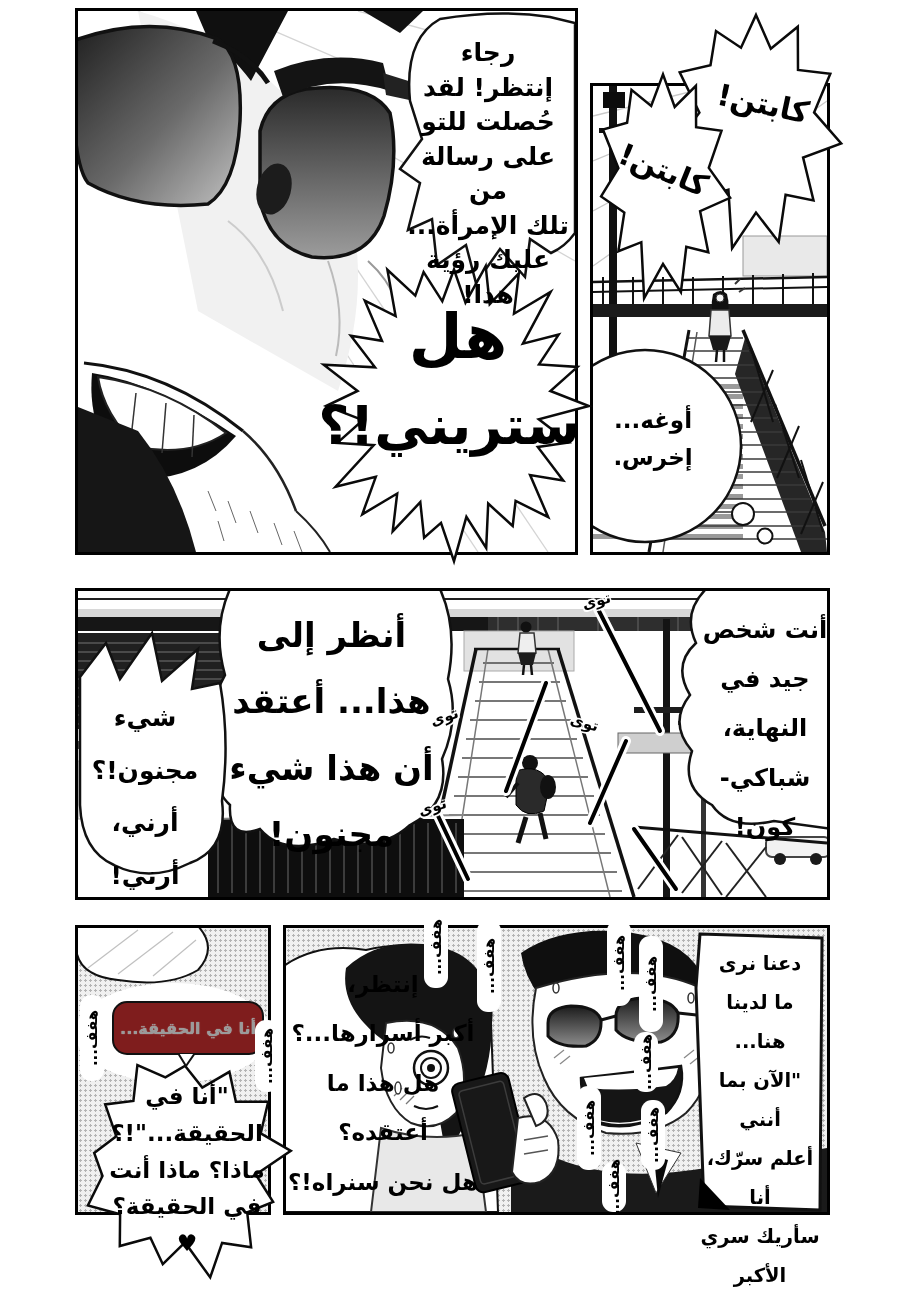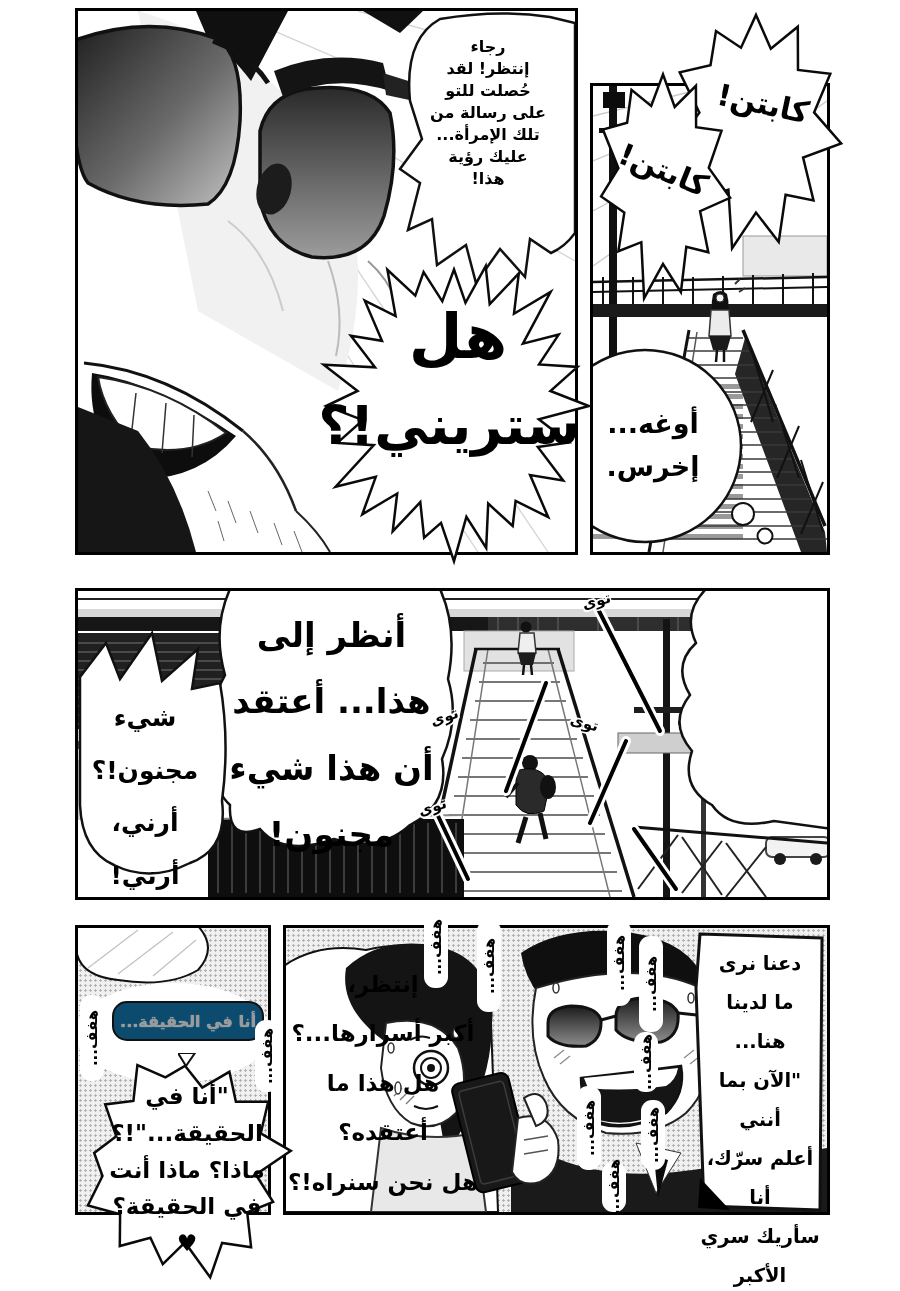--- a/index.html
+++ b/index.html
@@ -9,33 +9,33 @@
   .panel svg{display:block;}
   .halftone{background-color:#f0f0f0;
     background-image:radial-gradient(#b3b3b3 1px, rgba(0,0,0,0) 1.35px);
     background-size:5px 5px;}
   svg.star{position:absolute;overflow:visible;z-index:4;}
   .txt{position:absolute;z-index:6;direction:rtl;text-align:center;white-space:pre-line;
        font-weight:bold;color:#000;line-height:1.35;}
   
   .t-captain-r{left:688px;top:84px;width:150px;font-size:30px;transform:rotate(12deg);}
   .t-captain-l{left:598px;top:150px;width:130px;font-size:30px;transform:rotate(22deg);}
-  .t-message{left:402px;top:36px;width:172px;font-size:16px;line-height:1.38;}
+  .t-message{left:402px;top:36px;width:172px;font-size:25px;line-height:1.38;}
   .t-shout1{left:378px;top:306px;width:160px;font-size:62px;line-height:1;}
   .t-shout2{left:330px;top:396px;width:250px;font-size:54px;line-height:1.1;}
-  .t-ugh{left:592px;top:402px;width:122px;font-size:27px;line-height:1.6;}
+  .t-ugh{left:592px;top:402px;width:122px;font-size:23px;line-height:1.6;}
   .t-good{left:700px;top:606px;width:130px;font-size:24px;line-height:2.05;}
   .t-look{left:228px;top:602px;width:207px;font-size:34px;line-height:1.95;}
   .t-crazy{left:80px;top:692px;width:130px;font-size:25px;line-height:2.1;text-align:center;}
   .t-letssee{left:699px;top:944px;width:122px;font-size:19.5px;line-height:2.0;}
   .t-wait{left:282px;top:960px;width:202px;font-size:23px;line-height:2.15;}
   .t-actually{left:96px;top:1078px;width:182px;font-size:23px;line-height:1.6;}
   
-  .msgbox{position:absolute;left:112px;top:1001px;width:152px;height:40px;z-index:6;
-          background:#0c4a6e;border:2.5px solid #111;border-radius:15px;box-sizing:border-box;
+  .msgbox{position:absolute;left:112px;top:1001px;width:152px;height:54px;z-index:6;
+          background:#7f1d1d;border:2.5px solid #111;border-radius:15px;box-sizing:border-box;
           display:flex;align-items:center;justify-content:center;}
   .msgbox .mtext{direction:rtl;font-weight:bold;font-size:16px;color:#9a9a9a;
                  text-shadow:0 0 1px #c9c9c9;}
   .msg-tail{position:absolute;left:178px;top:1053px;z-index:6;}
   
   .huff{position:absolute;width:24px;background:#fff;border-radius:11px;z-index:7;}
   .huff span{position:absolute;left:50%;top:50%;transform:translate(-50%,-50%) rotate(-90deg);
              white-space:nowrap;font-weight:bold;font-size:15px;direction:rtl;color:#000;}
   
   .towa{position:absolute;z-index:7;font-weight:bold;font-size:15px;color:#000;direction:rtl;
@@ -434,20 +434,23 @@
 إنتظر! لقد
 حُصلت للتو
 على رسالة من
 تلك الإمرأة...
 عليك رؤية
 هذا!</div>
   <div class="txt t-shout2">ستريني!؟</div>
   <div class="txt t-shout1">هل</div>
   <div class="txt t-ugh">أوغه...
 إخرس.</div>
+  <div class="txt t-good">أنت شخص
+جيد في النهاية،
+شباكي-كون!</div>
   <div class="txt t-look">أنظر إلى
 هذا... أعتقد
 أن هذا شيء
 مجنون!</div>
   <div class="txt t-crazy">شيء
 مجنون!؟
 أرني، أرني!</div>
   <div class="txt t-letssee">دعنا نرى
 ما لدينا هنا...
 "الآن بما أنني

